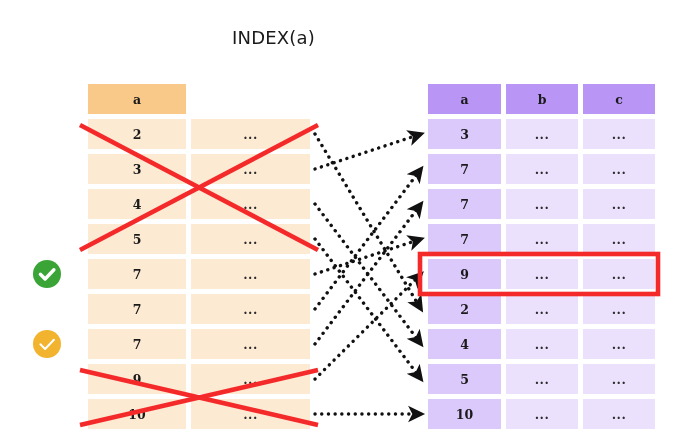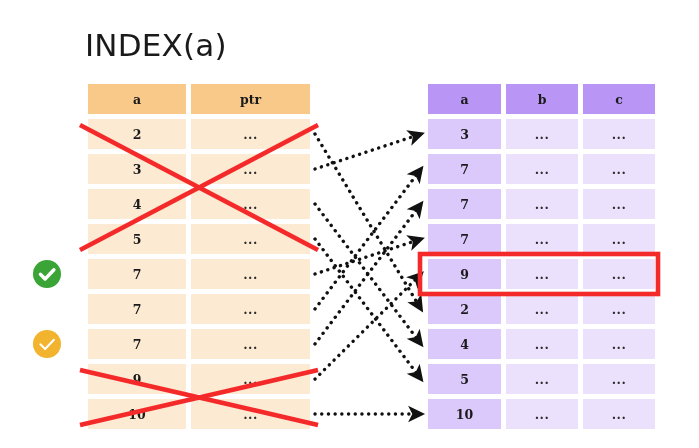--- a/index.html
+++ b/index.html
@@ -19,26 +19,26 @@
     position: absolute;
     left: 0; top: 0;
     width: 699px;
     height: 448px;
   }
 
   
   .title {
     position: absolute;
     font-family: "DejaVu Sans", sans-serif;
-    font-size: 31px;
+    font-size: 18px;
     font-weight: 400;
     color: #1a1a1a;
     letter-spacing: 0.2px;
     white-space: nowrap;
-    text-align: left;
+    text-align: right;
   }
   #title-index { left: 85px; top: 27px; width: 230px; }
   #title-members { left: 425px; top: 27px; width: 235px; }
 
   
   .table {
     position: absolute;
   }
   .row {
     position: absolute;
@@ -100,21 +100,20 @@
 <body>
 
 <div id="stage">
 
   <div class="title" id="title-index">INDEX(a)</div>
 
 
   <div class="table" id="index-table" style="left:88px; top:84px; width:222px;">
       <div class="row" style="top: 0px;">
         <div class="cell head w-idx-a">a</div>
-        <div class="cell head w-idx-ptr">ptr</div>
       </div>
       <div class="row" style="top: 35px;">
         <div class="cell body w-idx-a">2</div>
         <div class="cell body dots w-idx-ptr">...</div>
       </div>
       <div class="row" style="top: 70px;">
         <div class="cell body w-idx-a">3</div>
         <div class="cell body dots w-idx-ptr">...</div>
       </div>
       <div class="row" style="top: 105px;">

